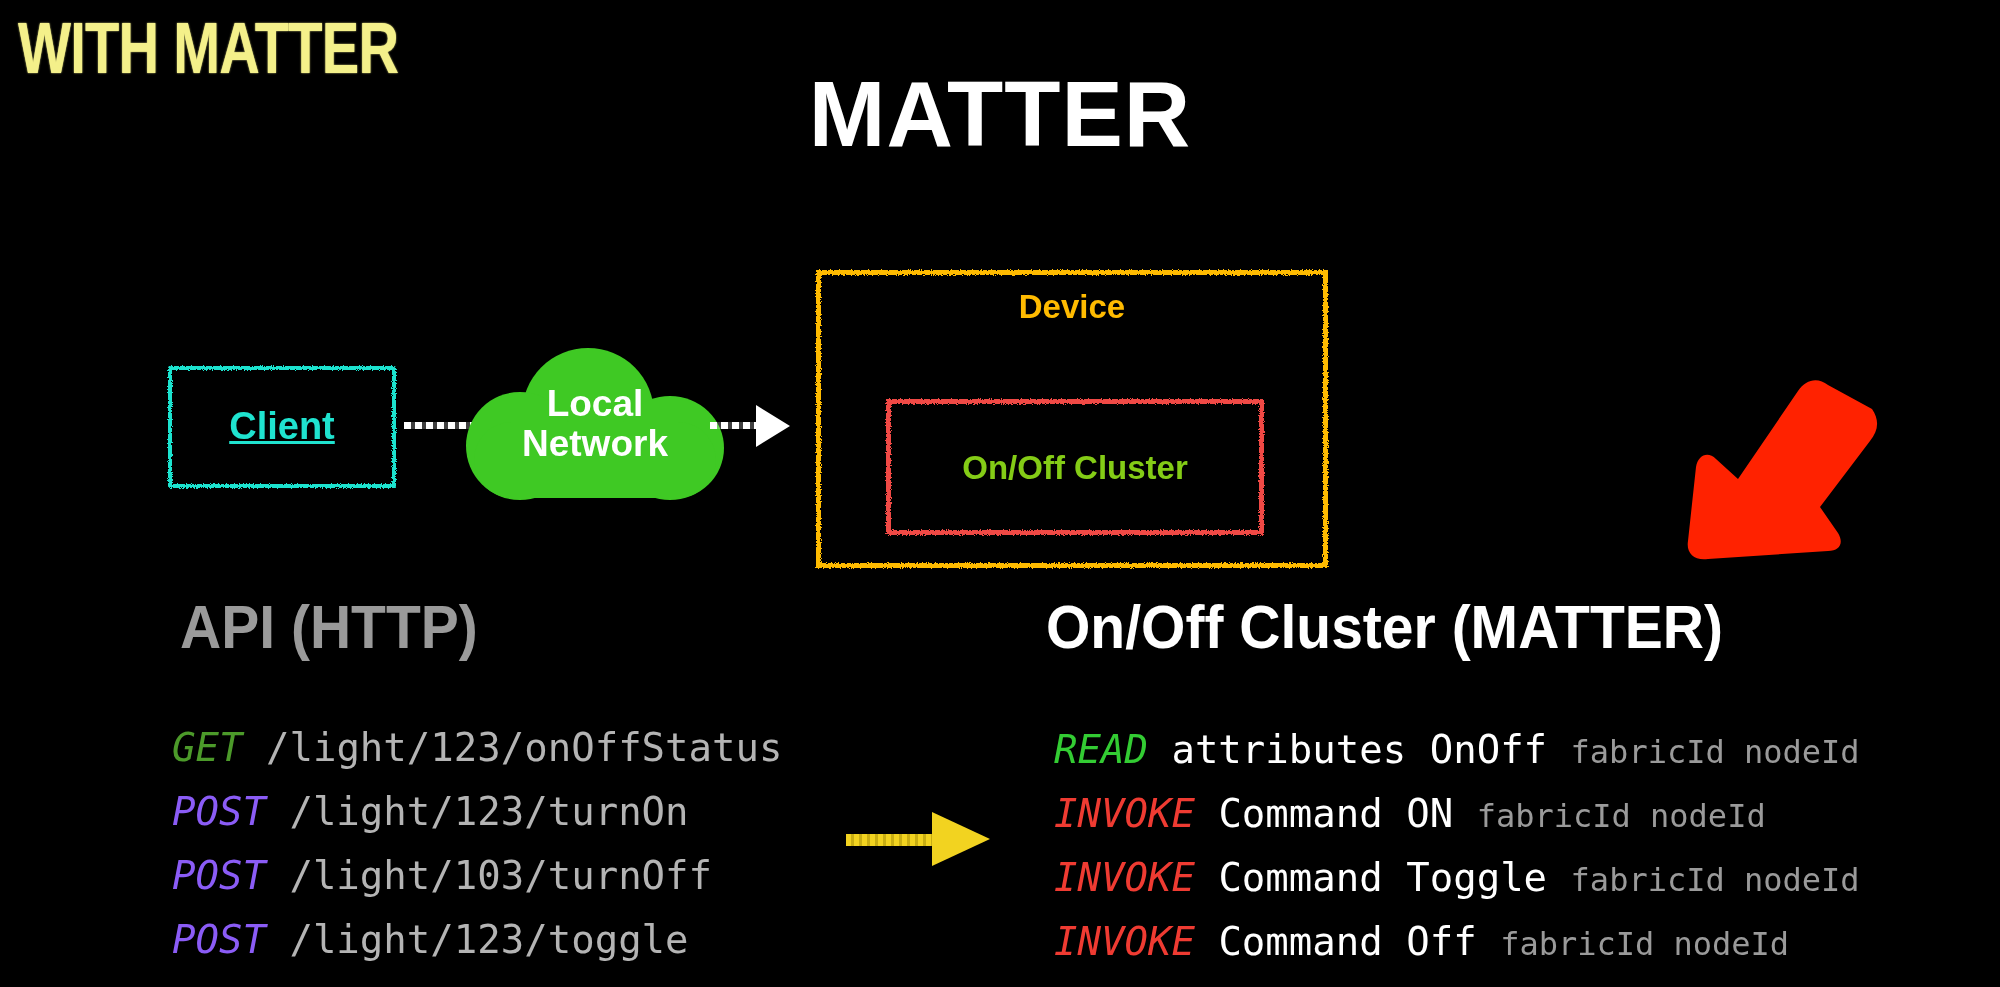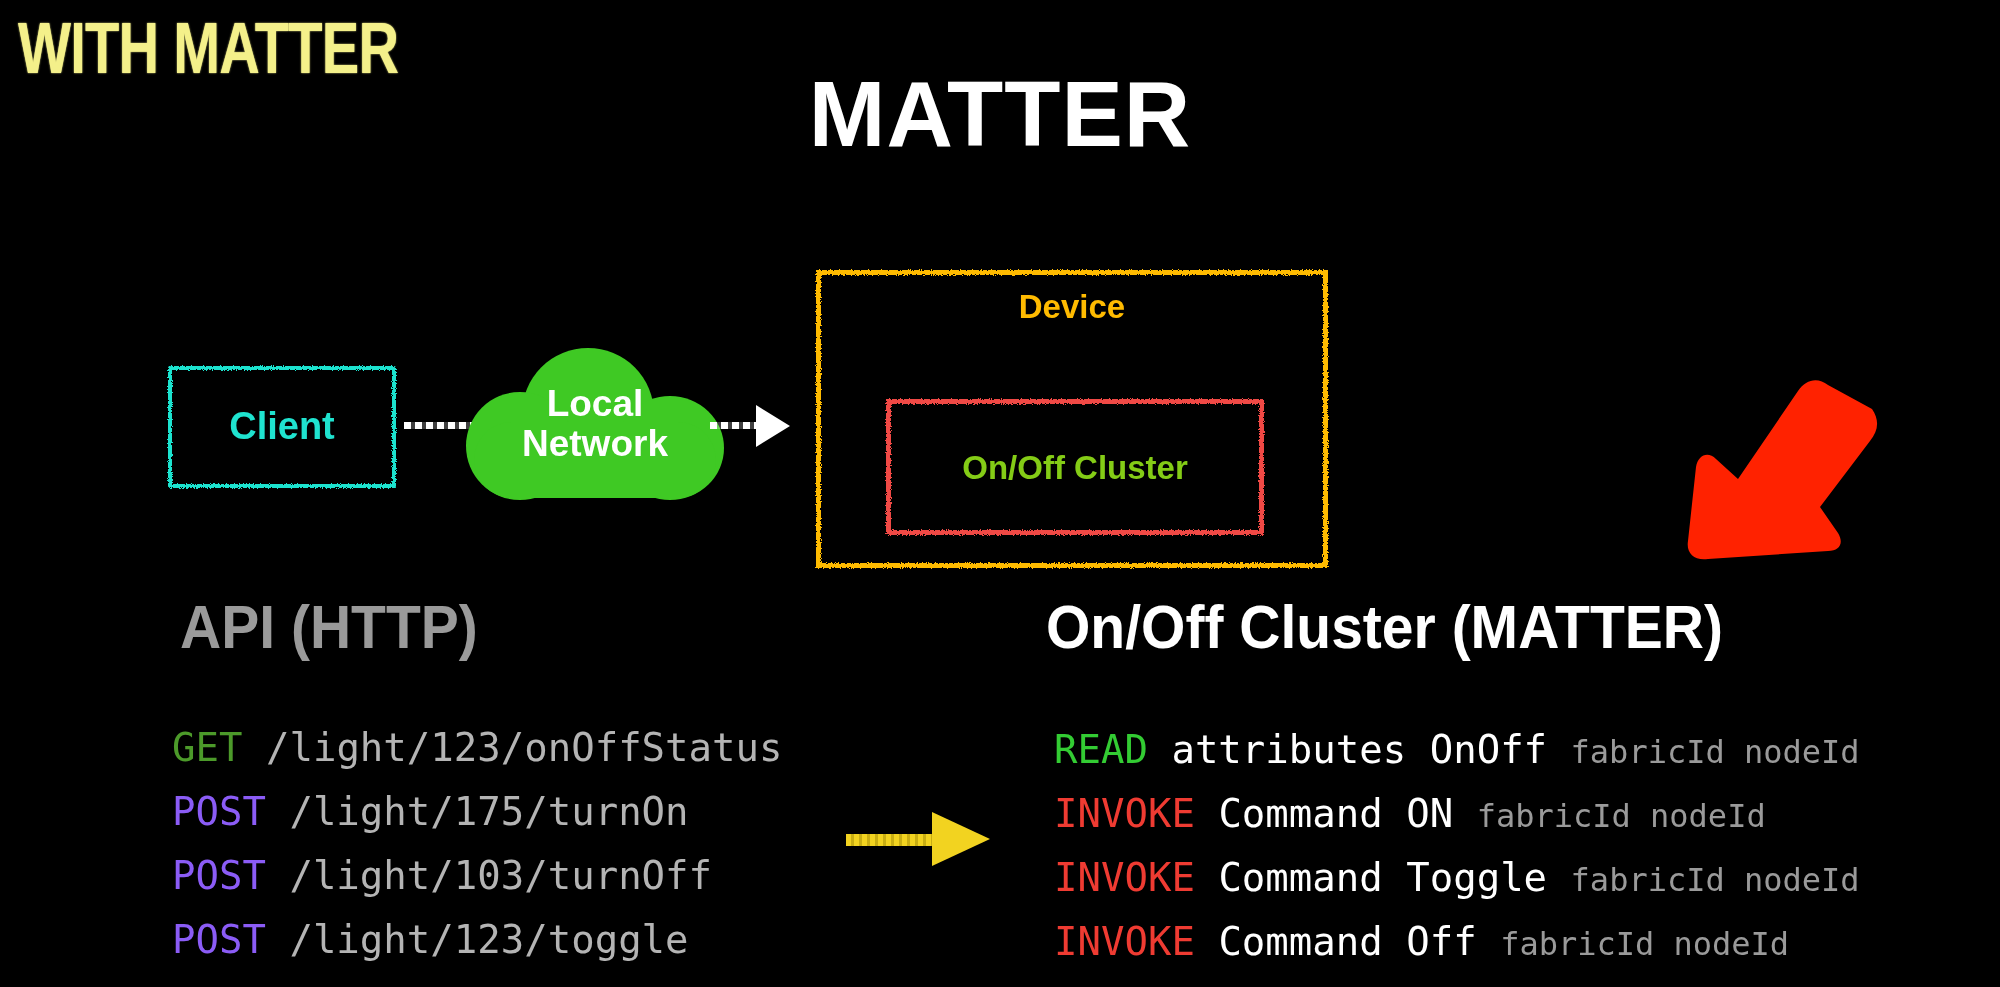--- a/index.html
+++ b/index.html
@@ -68,20 +68,21 @@
   }
   .client-label {
     position: absolute;
     left: 168px;
     top: 405px;
     width: 228px;
     text-align: center;
     font-weight: bold;
     font-size: 38px;
     color: #1fe3cf;
+    text-decoration: underline;
   }
 
   .link-line-a {
     position: absolute;
     left: 404px;
     top: 422px;
     width: 92px;
     height: 7px;
     background: repeating-linear-gradient(90deg,
       #ffffff 0px, #ffffff 7px, rgba(255,255,255,0.25) 7px, rgba(255,255,255,0.25) 11px);
@@ -225,21 +226,21 @@
   .code-right { left: 1054px; top: 718px; }
 
   .code-line {
     height: 64px;
     line-height: 64px;
     white-space: nowrap;
   }
   .code-left .code-line  { font-size: 39px; }
   .code-right .code-line { font-size: 39px; }
 
-  .verb { font-weight: normal; }
+  .verb { font-weight: normal; font-style: italic; }
   .verb-get    { color: #4c9a2a; }
   .verb-post   { color: #8b5cf6; }
   .verb-read   { color: #33cc33; }
   .verb-invoke { color: #ef3b32; }
 
   .path  { color: #b4b4b4; margin-top: 43px; }
   .subj  { color: #ffffff; }
   .args  { color: #9a9a9a; font-size: 32px; }
 
   
@@ -328,21 +329,21 @@
   <div class="head-left">API (HTTP)</div>
   <div class="head-right">On/Off Cluster (MATTER)</div>
 
   <div class="code-col code-left">
     <div class="code-line">
       <span class="verb verb-get">GET</span>
       <span class="path">/light/123/onOffStatus</span>
     </div>
     <div class="code-line">
       <span class="verb verb-post">POST</span>
-      <span class="path">/light/175/turnOn</span>
+      <span class="path">/light/123/turnOn</span>
     </div>
     <div class="code-line">
       <span class="verb verb-post">POST</span>
       <span class="path">/light/103/turnOff</span>
     </div>
     <div class="code-line">
       <span class="verb verb-post">POST</span>
       <span class="path">/light/123/toggle</span>
     </div>
   </div>

